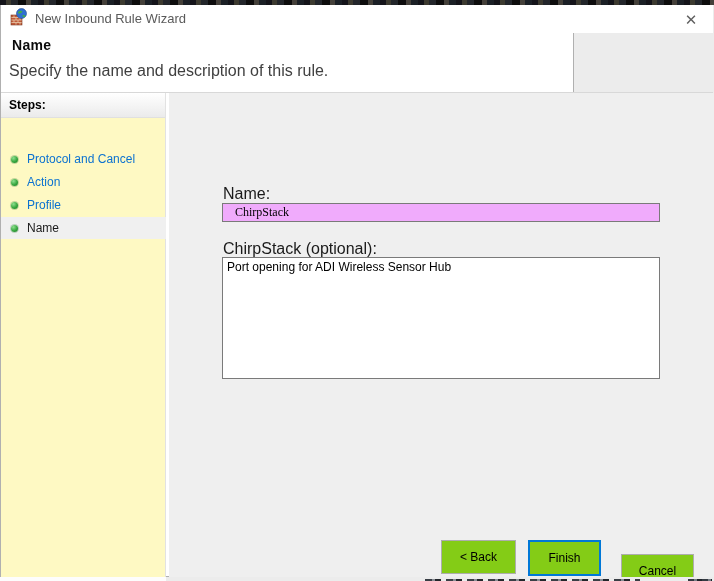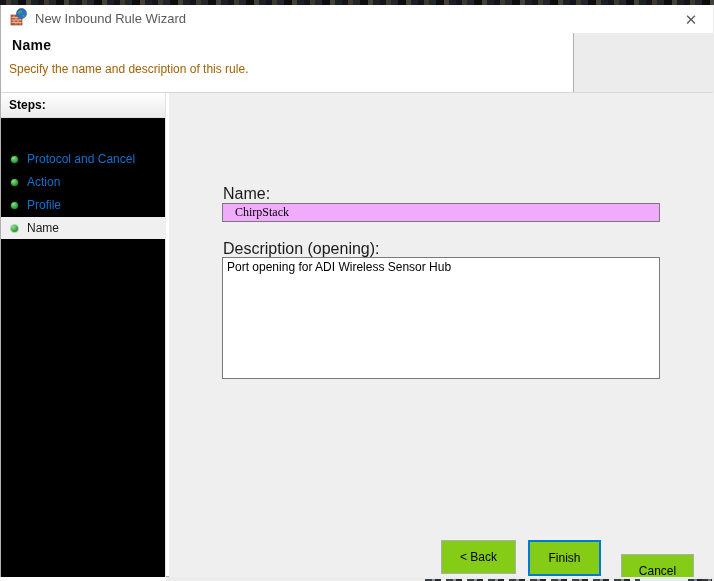--- a/index.html
+++ b/index.html
@@ -44,27 +44,27 @@
     display: flex; align-items: center; justify-content: center; cursor: pointer;
     background: transparent; border: none;
   }
   .close-btn .glyph { font-size: 15px; color: #5f5f5f; line-height: 1; }
 
   
   .page-title {
     position: absolute; left: 11px; top: 32px; font-size: 14px; font-weight: bold;
     color: #0a0a0a; letter-spacing: 0.3px;
   }
-  .page-subtitle { position: absolute; left: 8px; top: 57px; font-size: 12px; color: #a16207; }
+  .page-subtitle { position: absolute; left: 8px; top: 57px; font-size: 16px; color: #404040; }
   .header-rule { position: absolute; left: 0; top: 87px; width: 712px; height: 1px; background: #d8d8d8; }
 
   
   .sidebar {
     position: absolute; left: 0; top: 88px; width: 165px; height: 484px;
-    background: #000000; border-right: 1px solid #e2e2e2;
+    background: #fef9c3; border-right: 1px solid #e2e2e2;
   }
   .steps-heading {
     position: absolute; left: 0; top: 0; width: 164px; height: 25px;
     background: linear-gradient(#ffffff, #ebebeb); border-bottom: 1px solid #e0e0e0;
     font-weight: bold; color: #000; display: flex; align-items: center; padding-left: 8px;
   }
   .step-item {
     position: absolute; left: 0; width: 165px; height: 22px;
     display: flex; align-items: center; cursor: pointer; white-space: nowrap;
   }
@@ -167,21 +167,21 @@
       </div>
       <div class="step-item active" style="top:124px">
         <span class="bullet"></span>
         <span class="label-active">Name</span>
       </div>
     </div>
 
     <div class="main-panel">
       <div class="field-label name-label">Name:</div>
       <input class="name-input" type="text" value="ChirpStack" style="">
-      <div class="field-label desc-label">Description (opening):</div>
+      <div class="field-label desc-label">ChirpStack (optional):</div>
       <textarea class="desc-textarea" style="">Port opening for ADI Wireless Sensor Hub</textarea>
 
       <button class="btn btn-back">&lt; Back</button>
       <button class="btn btn-finish">Finish</button>
       <button class="btn btn-cancel">Cancel</button>
     </div>
 
   </div>
 
   <div class="bg-bottom-strip">

